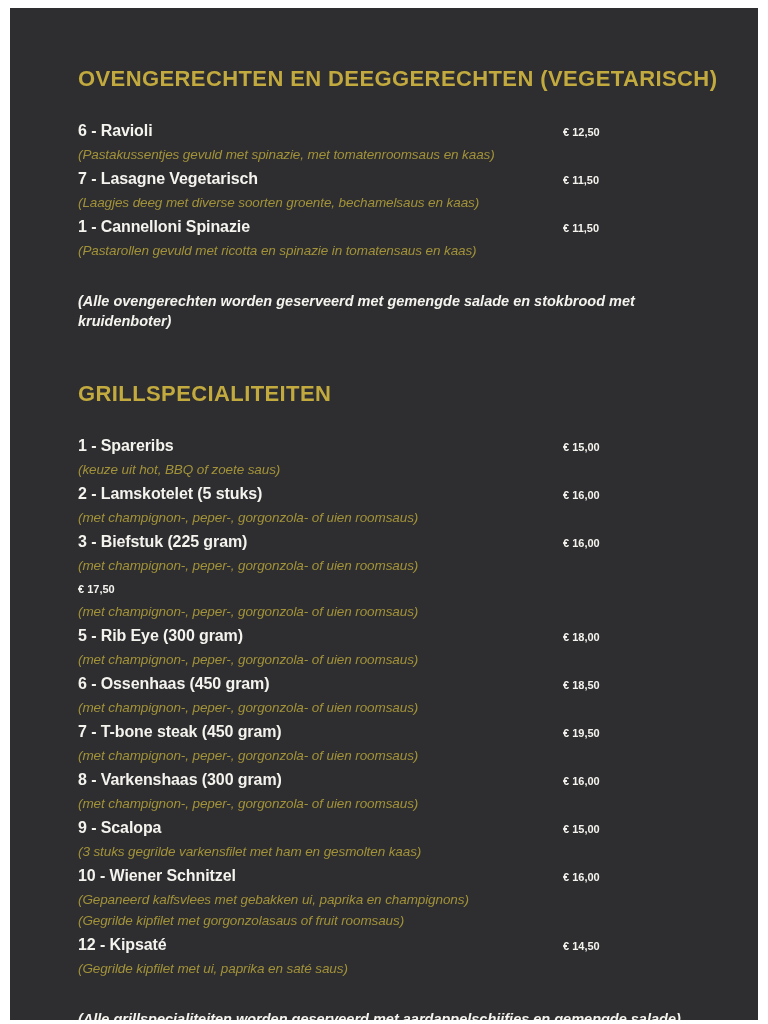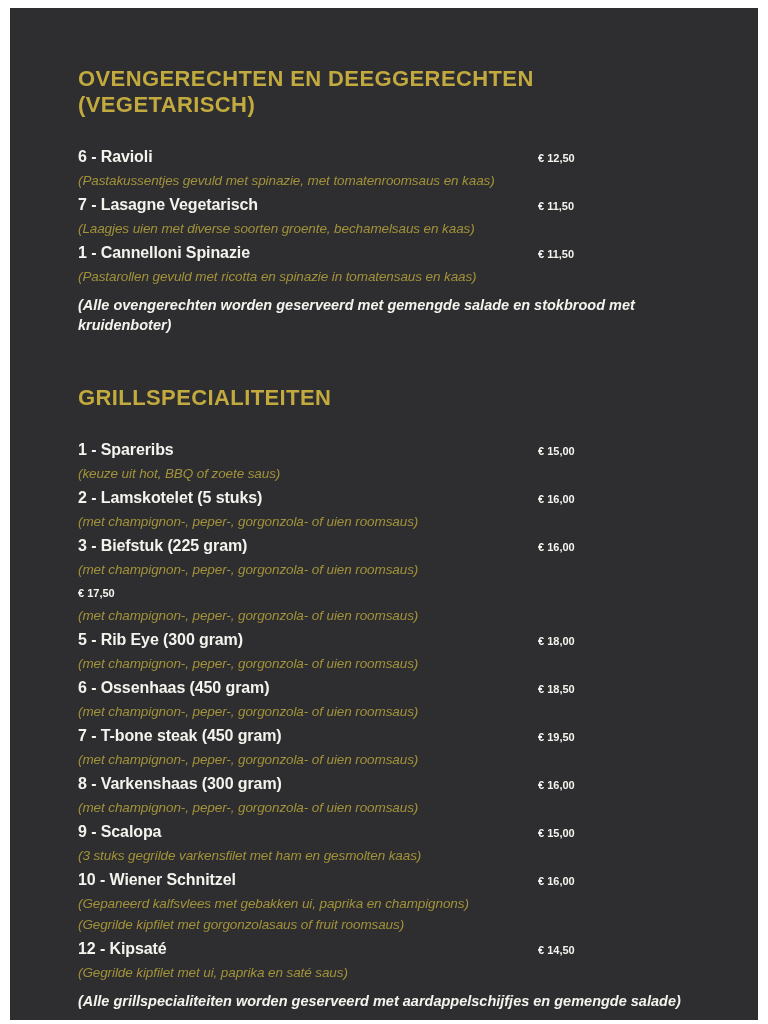--- a/index.html
+++ b/index.html
@@ -18,21 +18,21 @@
     background: var(--paper);
     font-family: "Liberation Sans", "DejaVu Sans", sans-serif;
   }
   .menu {
     position: absolute;
     top: 8px;
     left: 10px;
     right: 10px;
     bottom: 4px;
     background: var(--bg);
-    padding: 58px 60px 40px 68px;
+    padding: 58px 35px 40px 68px;
     overflow: hidden;
   }
   .section-title {
     margin: 0 0 26px 0;
     font-size: 22px;
     font-weight: bold;
     letter-spacing: 0.4px;
     color: var(--accent);
     line-height: 26px;
   }
@@ -62,21 +62,21 @@
     text-align: left;
   }
   .desc {
     color: var(--desc);
     font-style: italic;
     font-size: 13.5px;
     line-height: 20px;
     letter-spacing: -0.1px;
   }
   .note {
-    margin: 8px 0 0 0;
+    margin: 30px 0 0 0;
     color: var(--text);
     font-weight: bold;
     font-style: italic;
     font-size: 14.5px;
     line-height: 20px;
   }
 </style>
 </head>
 <body>
 
@@ -91,21 +91,21 @@
         <span class="price">€ 12,50</span>
       </div>
       <div class="desc">(Pastakussentjes gevuld met spinazie, met tomatenroomsaus en kaas)</div>
     </div>
 
     <div class="item">
       <div class="row">
         <span class="name">7 - Lasagne Vegetarisch</span>
         <span class="price">€ 11,50</span>
       </div>
-      <div class="desc">(Laagjes uien met diverse soorten groente, bechamelsaus en kaas)</div>
+      <div class="desc">(Laagjes deeg met diverse soorten groente, bechamelsaus en kaas)</div>
     </div>
 
     <div class="item">
       <div class="row">
         <span class="name">1 - Cannelloni Spinazie</span>
         <span class="price">€ 11,50</span>
       </div>
       <div class="desc">(Pastarollen gevuld met ricotta en spinazie in tomatensaus en kaas)</div>
     </div>
 

